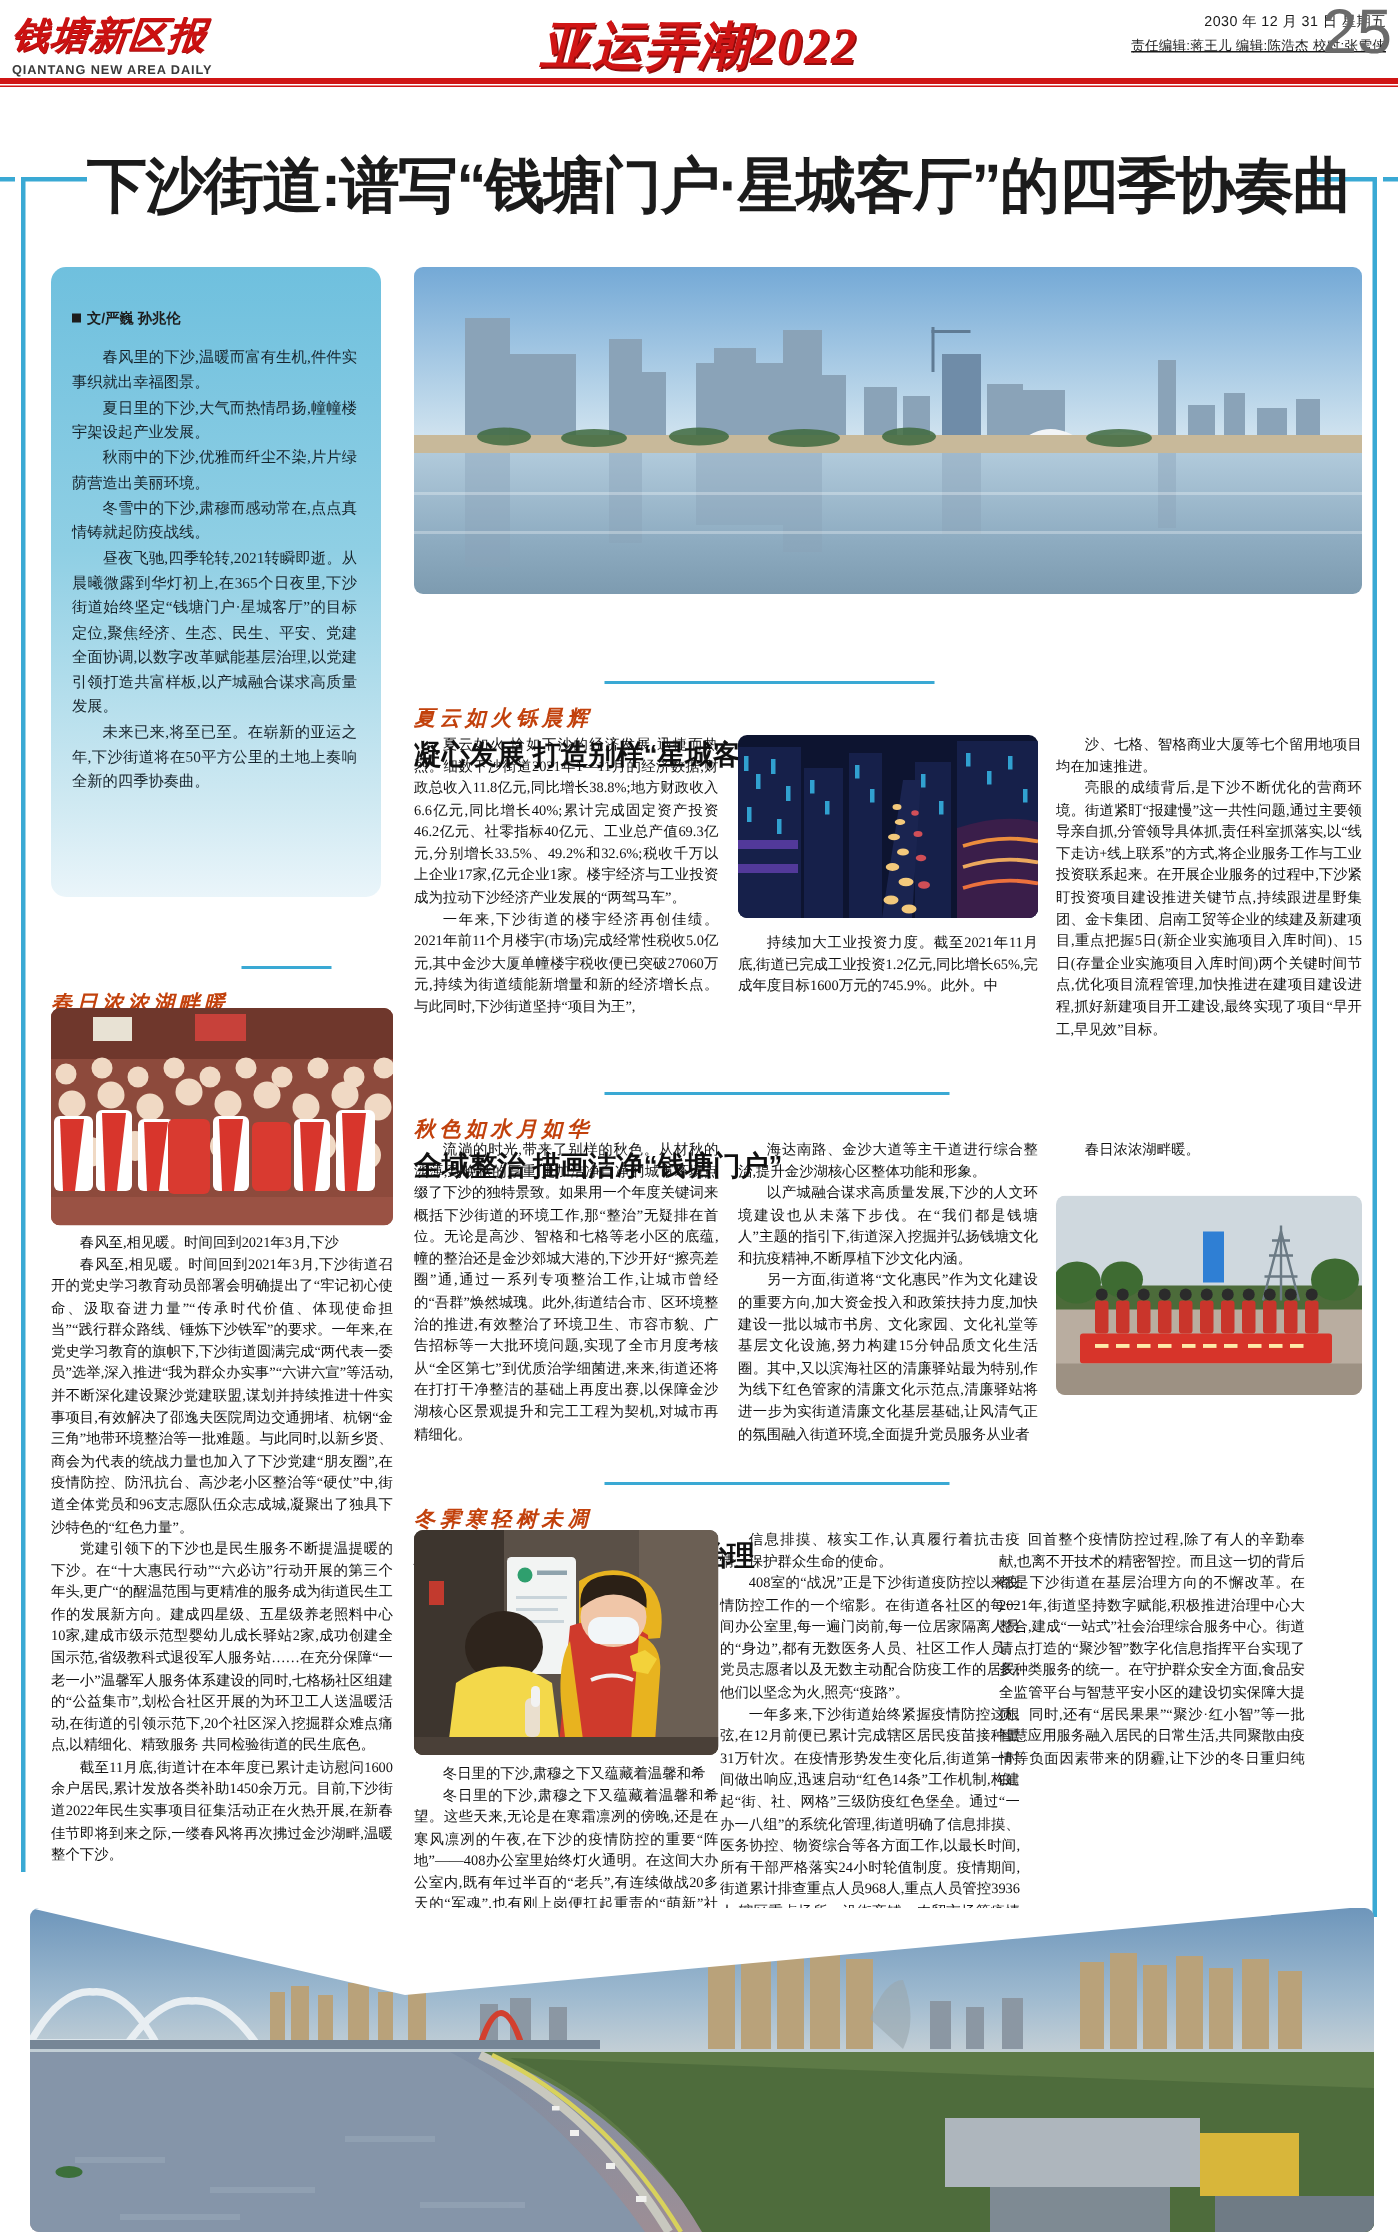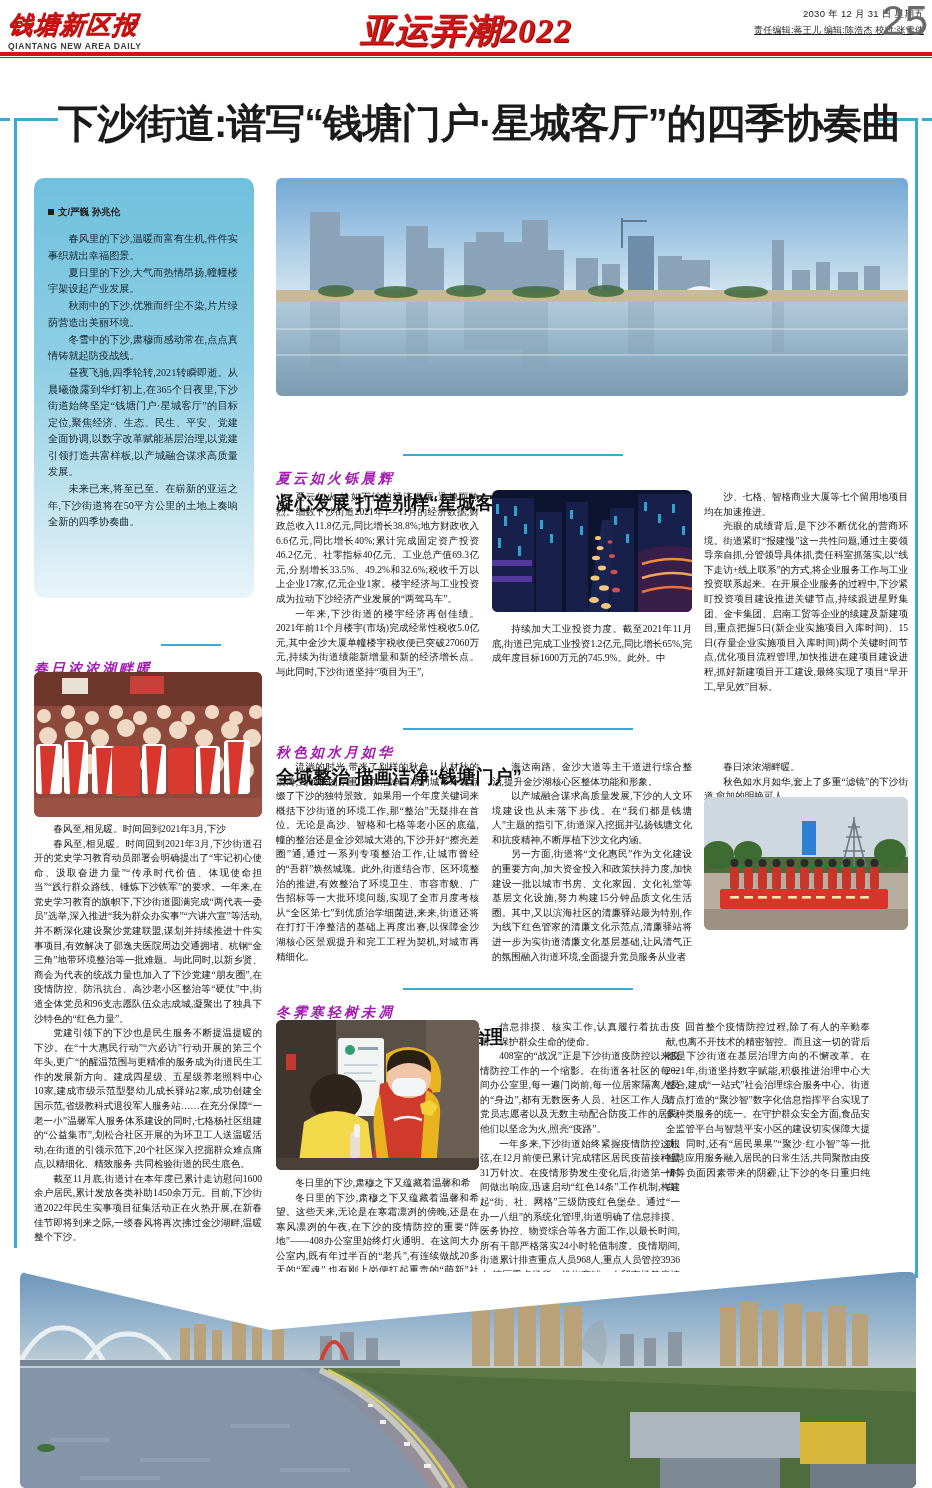--- a/index.html
+++ b/index.html
@@ -137,21 +137,21 @@
 
   .hero-photo {
     position: absolute; left: 252px; top: 6px;
     width: 632px; height: 218px;
   }
 
   
   .sec-head { position: relative; }
   .sec-kicker {
     font-family: "Liberation Serif", serif;
-    font-size: 14px; color: #a21caf; font-style: italic;
+    font-size: 14px; color: #c2410c; font-style: italic;
     font-weight: bold; letter-spacing: 3px;
     display: inline-block; vertical-align: middle; margin-top: 40px;
   }
   .sec-kicker-rule {
     display: inline-block; vertical-align: middle;
     height: 2px; background: #3aa9d4; margin-left: 8px;
     position: relative; top: -4px;
   }
   .sec-title {
     font-family: "Liberation Sans", sans-serif;
@@ -467,21 +467,20 @@
   </div>
 
   <div class="s3-c2 col">
     <p>海达南路、金沙大道等主干道进行综合整治,提升金沙湖核心区整体功能和形象。</p>
     <p>以产城融合谋求高质量发展,下沙的人文环境建设也从未落下步伐。在“我们都是钱塘人”主题的指引下,街道深入挖掘并弘扬钱塘文化和抗疫精神,不断厚植下沙文化内涵。</p>
     <p>另一方面,街道将“文化惠民”作为文化建设的重要方向,加大资金投入和政策扶持力度,加快建设一批以城市书房、文化家园、文化礼堂等基层文化设施,努力构建15分钟品质文化生活圈。其中,又以滨海社区的清廉驿站最为特别,作为线下红色管家的清廉文化示范点,清廉驿站将进一步为实街道清廉文化基层基础,让风清气正的氛围融入街道环境,全面提升党员服务从业者</p>
   </div>
 
   <div class="s3-c3 col">
     <p>春日浓浓湖畔暖。</p>
-    <p>秋色如水月如华,套上了多重“滤镜”的下沙街道,愈加的明艳可人。</p>
   </div>
 
   <div class="photo s3-photo">
     <svg viewBox="0 0 204 133" preserveAspectRatio="none">
       <rect width="204" height="70" fill="#cfd8de"></rect>
       <rect y="66" width="204" height="67" fill="#b9ada0"></rect>
       <rect y="60" width="204" height="16" fill="#4c6b3a"></rect>
       <g stroke="#6b7a84" stroke-width="1.6" fill="none">
         <path d="M150 20 L150 70"></path>
           <path d="M138 70 L150 24 L162 70"></path>

